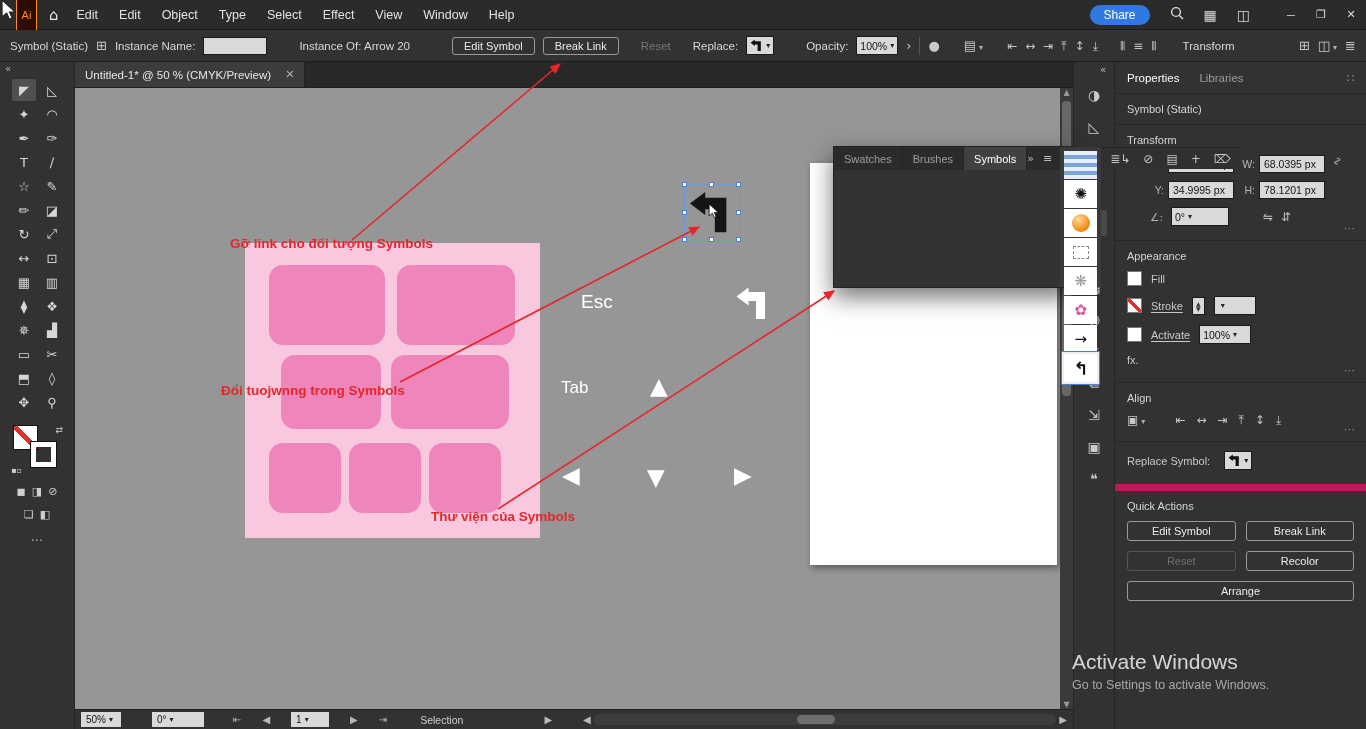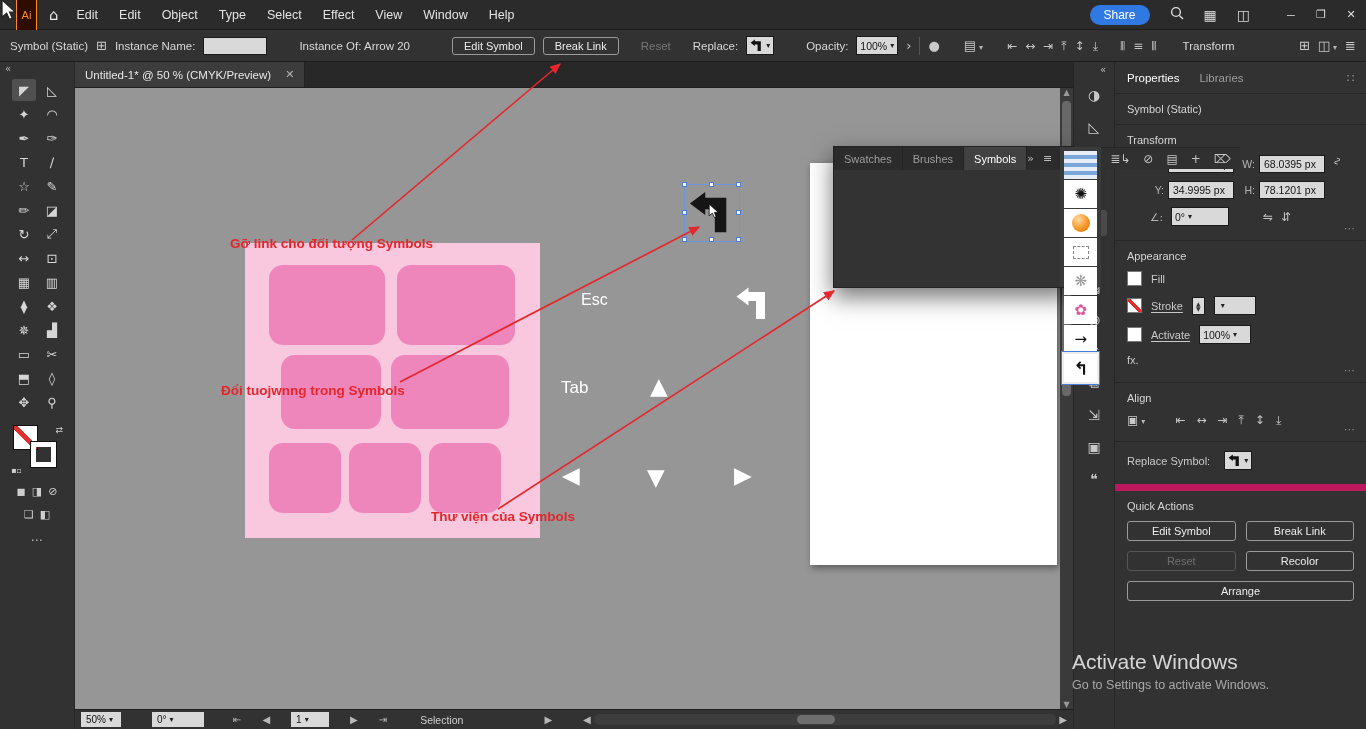--- a/index.html
+++ b/index.html
@@ -68,21 +68,21 @@
   
   .artboard{position:absolute;left:735px;top:75px;width:247px;height:402px;background:#fff;box-shadow:2px 3px 7px rgba(0,0,0,.4)}
   .pink{position:absolute;left:170px;top:155px;width:295px;height:295px;background:#f9c8de}
   .psq{position:absolute;background:#ee85bb;border-radius:14px}
   .sq1{left:24px;top:22px;width:116px;height:80px}.sq2{left:152px;top:22px;width:118px;height:80px}
   .sq3{left:36px;top:112px;width:100px;height:74px}.sq4{left:146px;top:112px;width:118px;height:74px}
   .sq5{left:24px;top:200px;width:72px;height:70px}.sq6{left:104px;top:200px;width:72px;height:70px}.sq7{left:184px;top:200px;width:72px;height:70px}
   .note{position:absolute;color:#e6262b;font-weight:bold;font-size:13.5px;white-space:nowrap}
   .n1{left:155px;top:148px}.n2{left:146px;top:295px}.n3{left:356px;top:421px}
   .klabel{position:absolute;color:#fff}
-  .kesc{left:506px;top:203px;font-size:16px}.ktab{left:486px;top:290px;font-size:17px}
+  .kesc{left:506px;top:203px;font-size:19px}.ktab{left:486px;top:290px;font-size:17px}
   .tri{position:absolute;color:#fff;font-size:23px;font-family:"DejaVu Sans",sans-serif}
   .t-up{left:575px;top:285px}.t-left{left:487px;top:374px}.t-down{left:572px;top:376px}.t-right{left:659px;top:374px}
   .wba{position:absolute;left:660px;top:198px}
 
   .selwrap{position:absolute;left:609px;top:96px;width:56px;height:58px}
   .selbox{position:absolute;inset:0;border:1px solid #6b96e0}
   .hd{position:absolute;width:5px;height:5px;background:#fff;border:1px solid #4a7dd6}
 
   
   .symbols-panel{position:absolute;left:833px;top:146px;width:240px;height:142px;background:#333;z-index:30;box-shadow:0 9px 22px rgba(0,0,0,.55);border:1px solid #222;display:flex;flex-direction:row}

